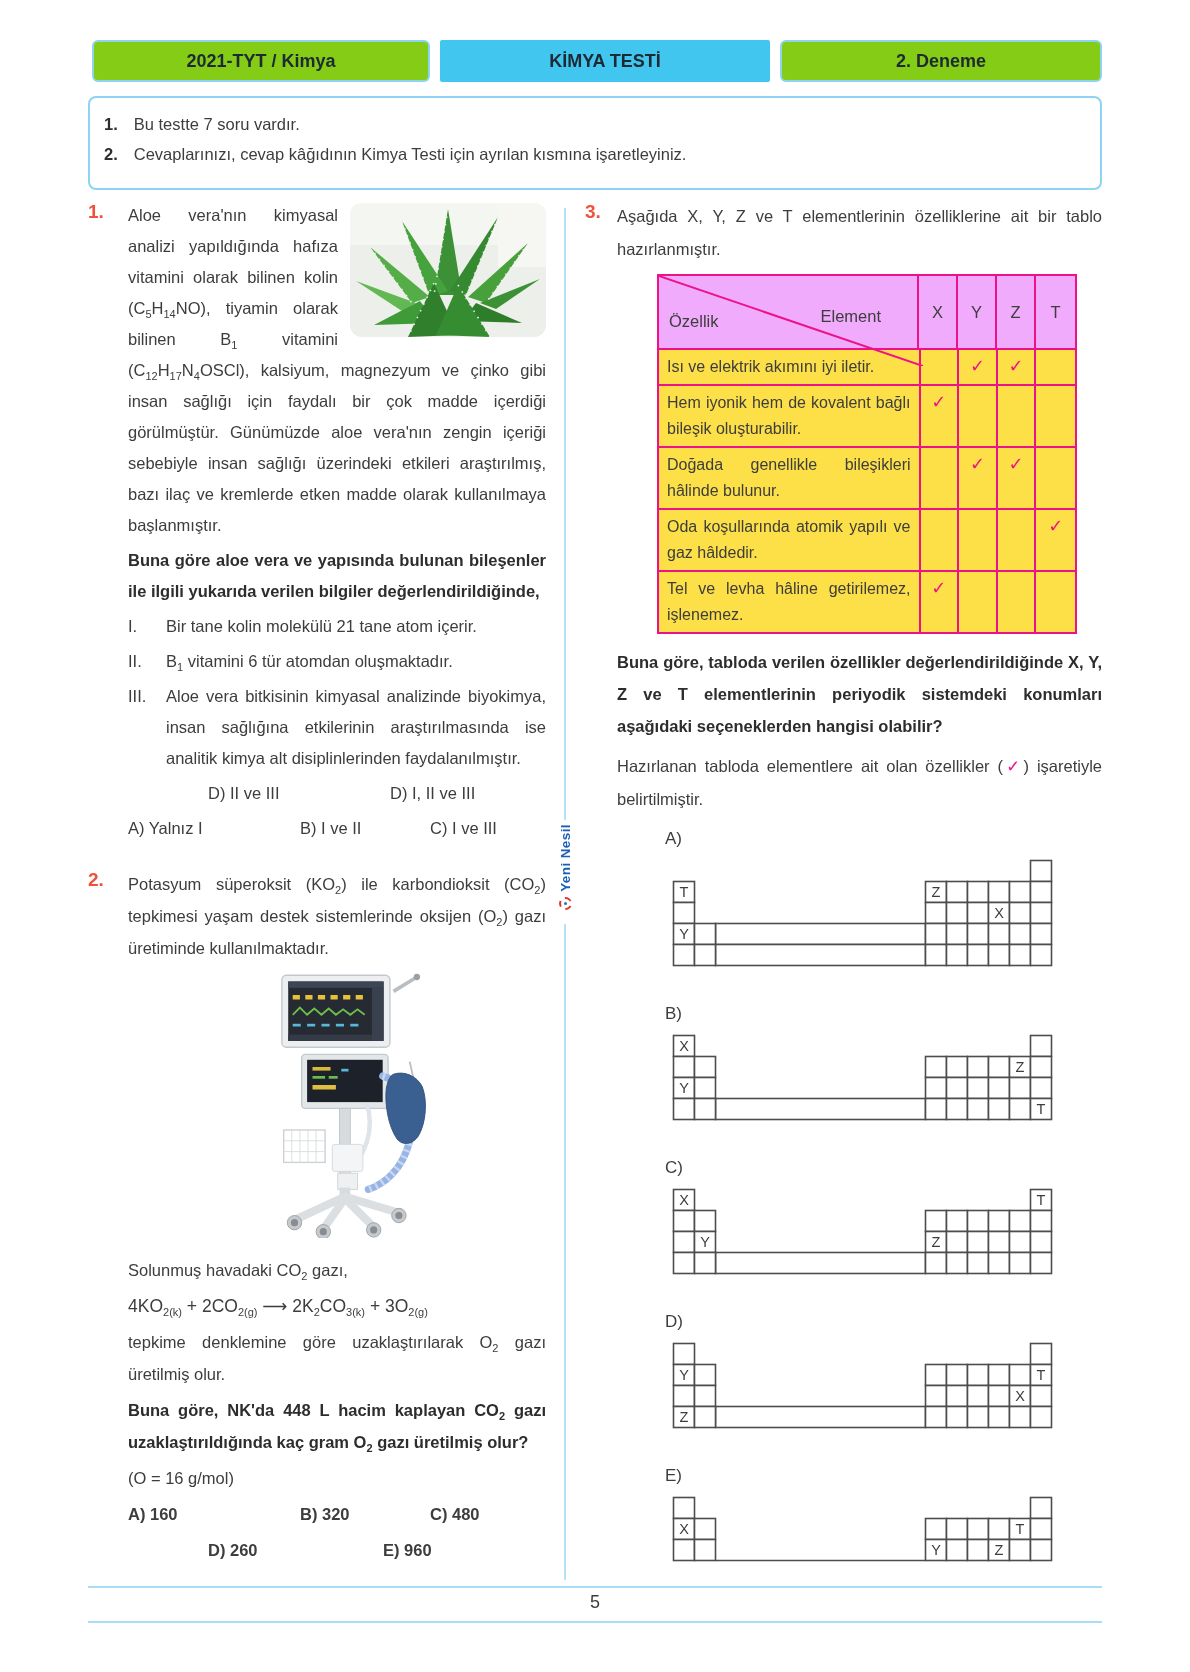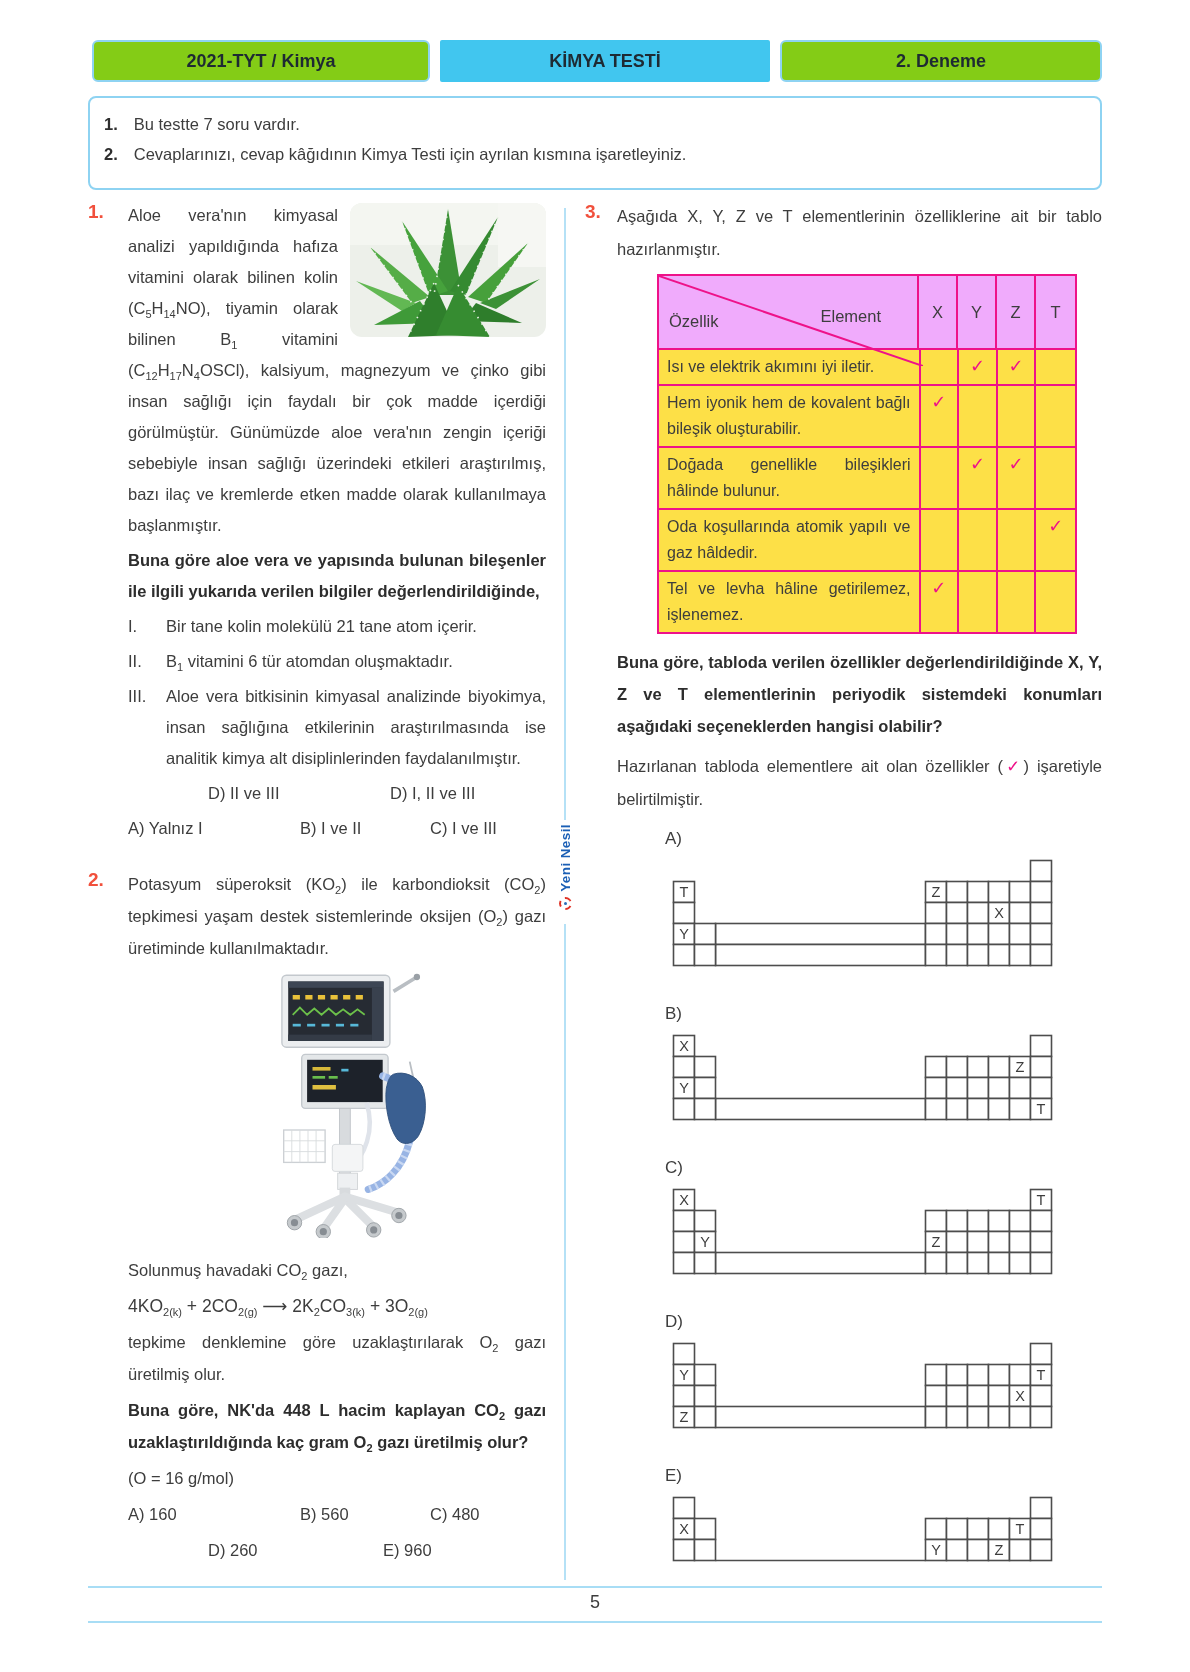--- a/index.html
+++ b/index.html
@@ -43,21 +43,21 @@
   .just { text-align:justify; }
   .b { font-weight:bold; color:#2d2d2d; }
   sub { font-size:11px; line-height:0; vertical-align:-4px; }
 
   
   .aloe { float:right; width:196px; height:134px; margin:3px 0 8px 12px; }
   #q1 p { margin-bottom:4px; }
   .roman { position:relative; padding-left:38px; margin-bottom:4px; }
   .roman-num { position:absolute; left:0; }
   .opt-row { position:relative; height:31px; margin-top:4px; }
-  #q2 .opt-row { height:32px; }
+  #q2 .opt-row { height:32px;font-weight:bold; }
   .opt { position:absolute; top:0; white-space:nowrap; }
 
   
   .vent-wrap { width:210px; margin:4px 0 6px 120px; }
   #q2 p { margin-bottom:4px; }
   .equation { font-size:17.5px; margin:4px 0 6px; }
 
   
   .ptable { width:420px; margin:8px 0 12px 40px; border:2px solid #ee1289; }
   .t-head { display:flex; height:72px; background:#f0abfc;justify-content:space-between; }
@@ -247,21 +247,21 @@
           </g>
         </svg>
       </div>
       <p>Solunmuş havadaki CO<sub>2</sub> gazı,</p>
       <p class="equation">4KO<sub>2(k)</sub> + 2CO<sub>2(g)</sub> ⟶ 2K<sub>2</sub>CO<sub>3(k)</sub> + 3O<sub>2(g)</sub></p>
       <p class="just">tepkime denklemine göre uzaklaştırılarak O<sub>2</sub> gazı üretilmiş olur.</p>
       <p class="just b">Buna göre, NK'da 448 L hacim kaplayan CO<sub>2</sub> gazı uzaklaştırıldığında kaç gram O<sub>2</sub> gazı üretilmiş olur?</p>
       <p>(O = 16 g/mol)</p>
       <div class="opt-row">
           <span class="opt" style="left: 0px;">A) 160</span>
-          <span class="opt" style="left: 172px;">B) 560</span>
+          <span class="opt" style="left: 172px;">B) 320</span>
           <span class="opt" style="left: 302px;">C) 480</span>
         </div>
       <div class="opt-row">
           <span class="opt" style="left: 80px;">D) 260</span>
           <span class="opt" style="left: 255px;">E) 960</span>
         </div>
     </div>
   </section>
 
   <section class="question" id="q3">

